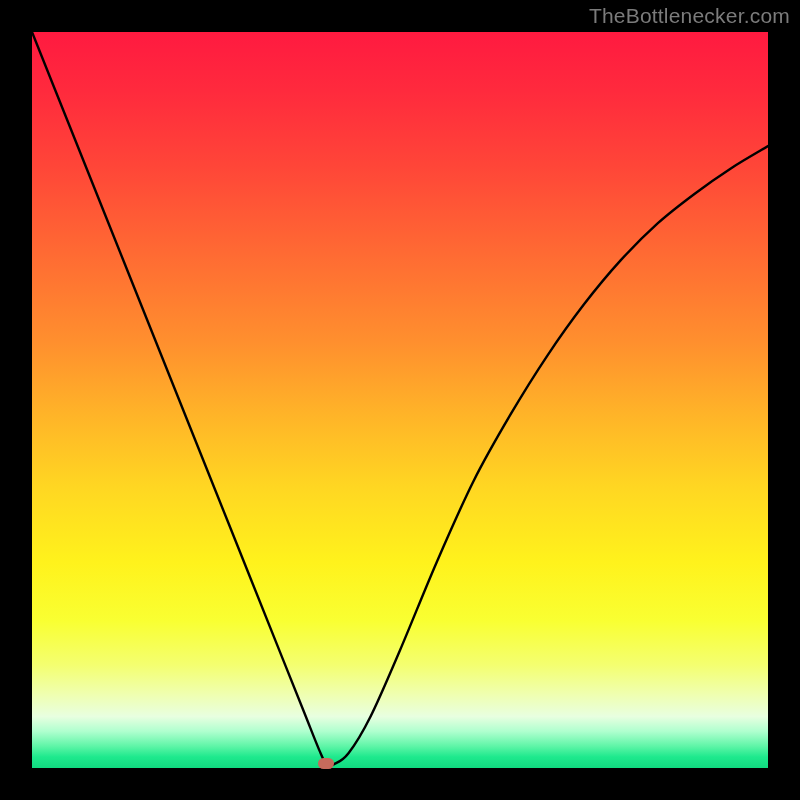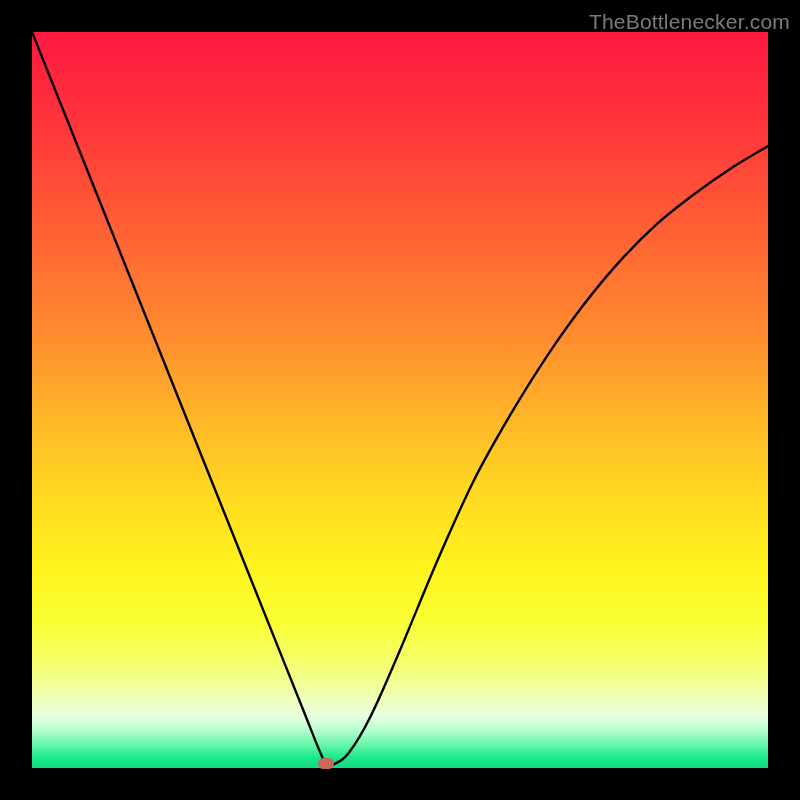--- a/index.html
+++ b/index.html
@@ -12,21 +12,20 @@
   }
   .watermark {
     position: absolute;
     top: 4px;
     right: 10px;
     color: #7b7b7b;
     font-size: 21px;
     font-weight: 500;
     letter-spacing: 0.2px;
     z-index: 10;
-    margin-top: 6px;
   }
   .plot-area {
     position: absolute;
     left: 32px;
     top: 32px;
     width: 736px;
     height: 736px;
     background: linear-gradient(to bottom,
       #ff1a40 0%,
       #ff2a3d 8%,

